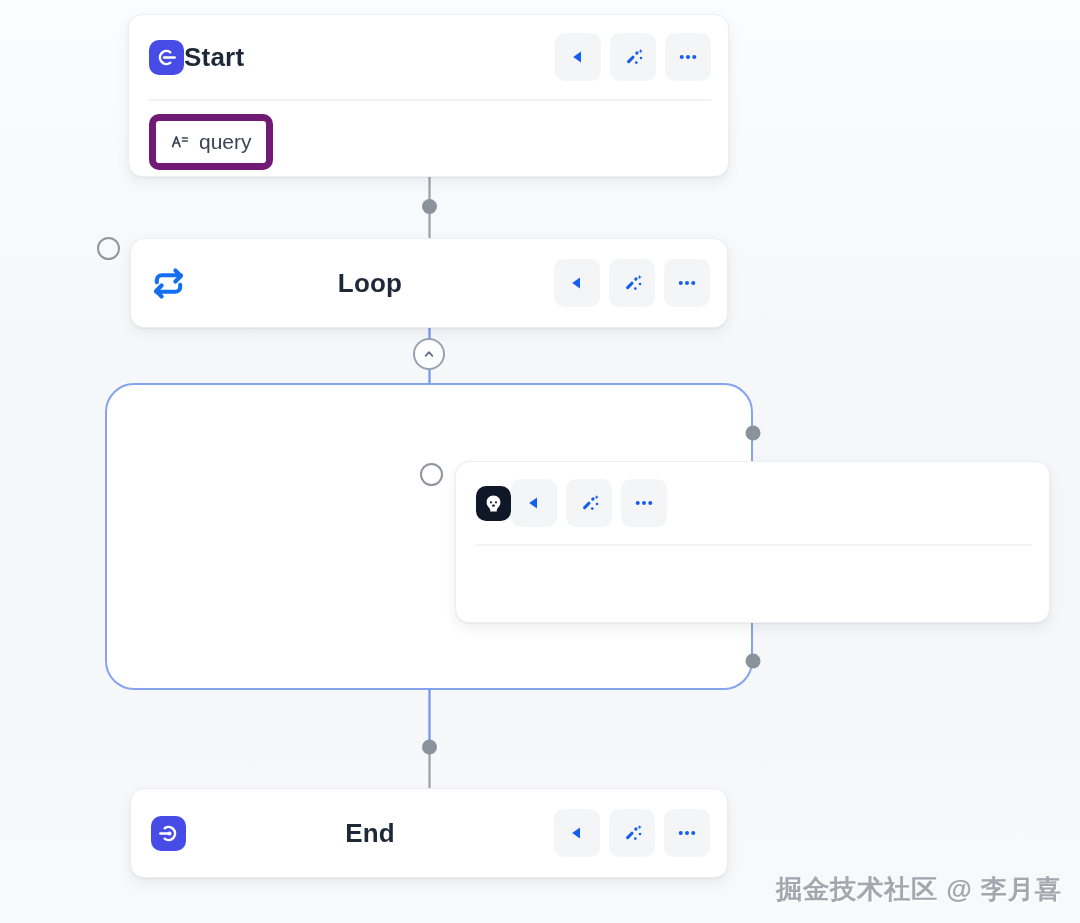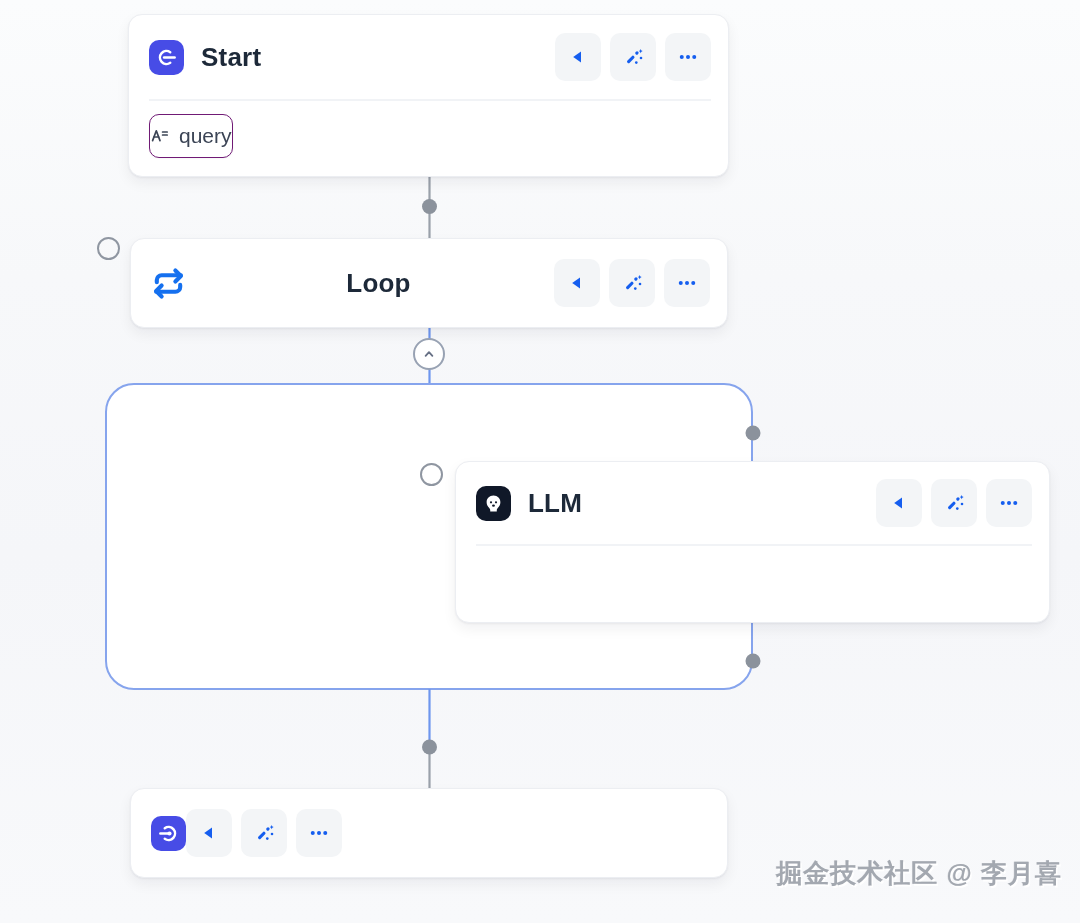--- a/index.html
+++ b/index.html
@@ -31,58 +31,57 @@
   .card-header.full{height:100%;text-align:center;}
   .icon-tile{
     width:35px;height:35px;border-radius:10px;
     display:flex;align-items:center;justify-content:center;
     flex:0 0 auto;
   }
   .icon-tile.indigo{background:#474ce6;}
   .icon-tile.black{background:#101828;}
   .icon-tile.plain{background:transparent;}
   .node-title{
-    margin-left:17px;
     font-size:26px;font-weight:600;color:#1d2939;letter-spacing:.2px;
     flex:1 1 auto;
     white-space:nowrap;
   }
   .tools{display:flex;gap:9px;}
   .tool-btn{
     width:46px;height:48px;border-radius:10px;border:none;
     background:#f3f5f7;cursor:pointer;
     display:flex;align-items:center;justify-content:center;
     padding:0;
   }
   .divider{height:1.5px;background:#f1f3f6;margin:0 17px 0 20px;}
   .card-body{padding:13px 20px;}
   .chip{
     display:inline-flex;align-items:center;gap:9px;
-    height:42px;padding:0 0;
-    background:#fff;border:1px solid #701a75;border-radius:10px;
+    height:42px;padding:0 14px;
+    background:#fff;border:7px solid #701a75;border-radius:10px;
     box-shadow:0 1px 2px rgba(16,24,40,.04);
     font-size:21px;font-weight:500;color:#3b4455;
   }
   .port{
     position:absolute;z-index:3;
     width:23px;height:23px;border-radius:50%;
     border:2.5px solid #8f96a1;background:transparent;
     box-sizing:border-box;
   }
   .collapse-btn{
     position:absolute;z-index:3;
     width:32px;height:32px;border-radius:50%;
     background:#ffffff;border:2px solid #98a2b3;
     box-sizing:border-box;
     display:flex;align-items:center;justify-content:center;
     cursor:pointer;
   }
   .watermark{
     position:absolute;z-index:5;
-    right:18px;bottom:32px;
+    right:18px;bottom:16px;
     font-size:26px;font-weight:700;color:#a3a8b0;
     text-shadow:1.5px 1.5px 0 rgba(255,255,255,.95), -0.5px -0.5px 0 rgba(120,124,130,.25);
     letter-spacing:1px;
   }
 </style>
 </head>
 <body>
 
 <div class="canvas">
 
@@ -211,21 +210,20 @@
   <div class="card" style="left:455px;top:461px;width:595px;height:162px">
     <div class="card-header" style="height:82px">
       <div class="icon-tile black">
         <svg width="25" height="25" viewBox="0 0 24 24">
           <path d="M12 4.4c-4 0-6.6 2.9-6.6 6.4 0 2.3 1.1 4.2 2.5 5.4.6.55.95 1.3.95 2.1v1.3h6.3v-1.3c0-.8.35-1.55.95-2.1 1.4-1.2 2.5-3.1 2.5-5.4 0-3.5-2.6-6.4-6.6-6.4z" fill="#fff"></path>
           <circle cx="9.6" cy="10.9" r="1.05" fill="#101828"></circle>
           <circle cx="14.4" cy="10.9" r="1.05" fill="#101828"></circle>
           <ellipse cx="12" cy="14.1" rx="1.4" ry="1.1" fill="#101828"></ellipse>
         </svg>
       </div>
-      <div class="node-title">LLM</div>
       <div class="tools">
         <button class="tool-btn">
           <svg width="18" height="18" viewBox="0 0 24 24">
             <path d="M16 4.8v14.4L5.6 12z" fill="#155eef"></path>
           </svg>
         </button>
         <button class="tool-btn">
           <svg width="21" height="21" viewBox="0 0 24 24">
             <g fill="#155eef">
               <rect x="3.6" y="12.4" width="10.6" height="3.6" rx="1.8" transform="rotate(-45 8.9 14.2)"></rect>
@@ -252,20 +250,21 @@
 
   <div class="card" style="left:130px;top:788px;width:598px;height:90px">
     <div class="card-header full">
       <div class="icon-tile indigo">
         <svg width="23" height="23" viewBox="0 0 24 24">
           <path d="M8.1 6.43 A6.8 6.8 0 1 1 8.1 17.57" fill="none" stroke="#fff" stroke-width="2.6" stroke-linecap="round"></path>
           <line x1="3.5" y1="12" x2="12.5" y2="12" stroke="#fff" stroke-width="2.6" stroke-linecap="round"></line>
           <circle cx="13" cy="12" r="2.2" fill="#fff"></circle>
         </svg>
       </div>
+      <div class="node-title">End</div>
       <div class="tools">
         <button class="tool-btn">
           <svg width="18" height="18" viewBox="0 0 24 24">
             <path d="M16 4.8v14.4L5.6 12z" fill="#155eef"></path>
           </svg>
         </button>
         <button class="tool-btn">
           <svg width="21" height="21" viewBox="0 0 24 24">
             <g fill="#155eef">
               <rect x="3.6" y="12.4" width="10.6" height="3.6" rx="1.8" transform="rotate(-45 8.9 14.2)"></rect>

